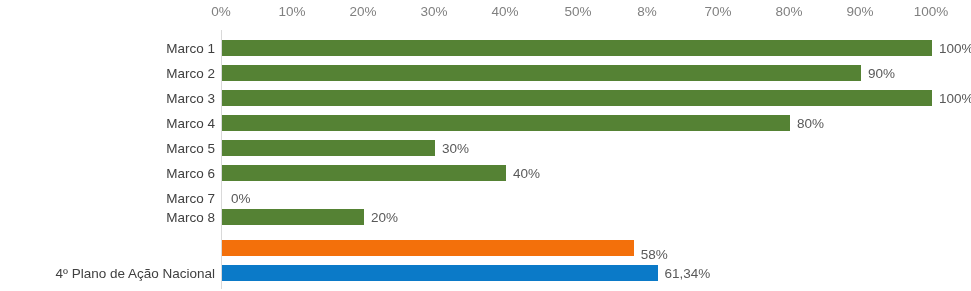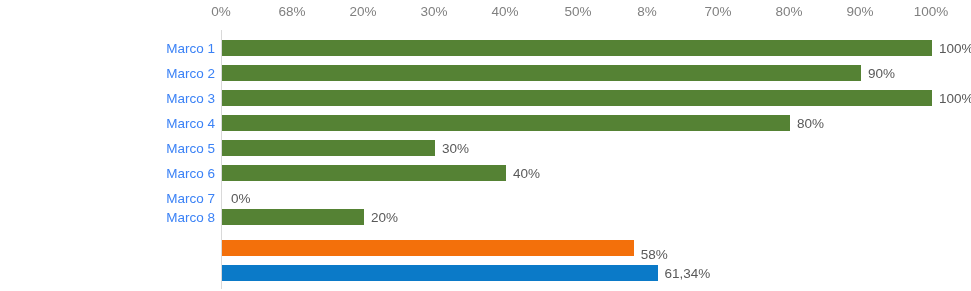--- a/index.html
+++ b/index.html
@@ -57,21 +57,21 @@
     left: 0px;
     width: 971px;
     height: 25px;
   }
   .cat-label {
     position: absolute;
     right: 756px;           
     top: 50%;
     transform: translateY(-50%);
     font-size: 13.5px;
-    color: #3b82f6;
+    color: #404040;
     white-space: nowrap;
     text-align: right;
   }
   .bar {
     position: absolute;
     left: 222px;
     top: 50%;
     transform: translateY(-50%);
     height: 16px;
   }
@@ -84,21 +84,21 @@
     white-space: nowrap;
   }
 </style>
 </head>
 <body>
 
 <div id="chart-root">
 
   <div class="axis-top">
       <div class="tick-label" style="left: 0px;">0%</div>
-      <div class="tick-label" style="left: 71px;">68%</div>
+      <div class="tick-label" style="left: 71px;">10%</div>
       <div class="tick-label" style="left: 142px;">20%</div>
       <div class="tick-label" style="left: 213px;">30%</div>
       <div class="tick-label" style="left: 284px;">40%</div>
       <div class="tick-label" style="left: 357px;">50%</div>
       <div class="tick-label" style="left: 426px;">8%</div>
       <div class="tick-label" style="left: 497px;">70%</div>
       <div class="tick-label" style="left: 568px;">80%</div>
       <div class="tick-label" style="left: 639px;">90%</div>
       <div class="tick-label" style="left: 710px;">100%</div>
     </div>
@@ -142,18 +142,19 @@
       <div class="row" style="top: 176px;">
         <div class="cat-label">Marco 8</div>
         <div class="bar" style="width: 142px; background: rgb(85, 130, 52);"></div>
         <div class="val-label" style="left: 371px;">20%</div>
       </div>
       <div class="row" style="top: 207px;">
         <div class="bar" style="width: 411.8px; background: rgb(243, 112, 11);"></div>
         <div class="val-label" style="left: 640.8px; margin-top: 6px;">58%</div>
       </div>
       <div class="row" style="top: 232px;">
+        <div class="cat-label">4º Plano de Ação Nacional</div>
         <div class="bar" style="width: 435.514px; background: rgb(11, 122, 200);"></div>
         <div class="val-label" style="left: 664.514px;">61,34%</div>
       </div>
     </div>
 
 </div>
 
 </body></html>

